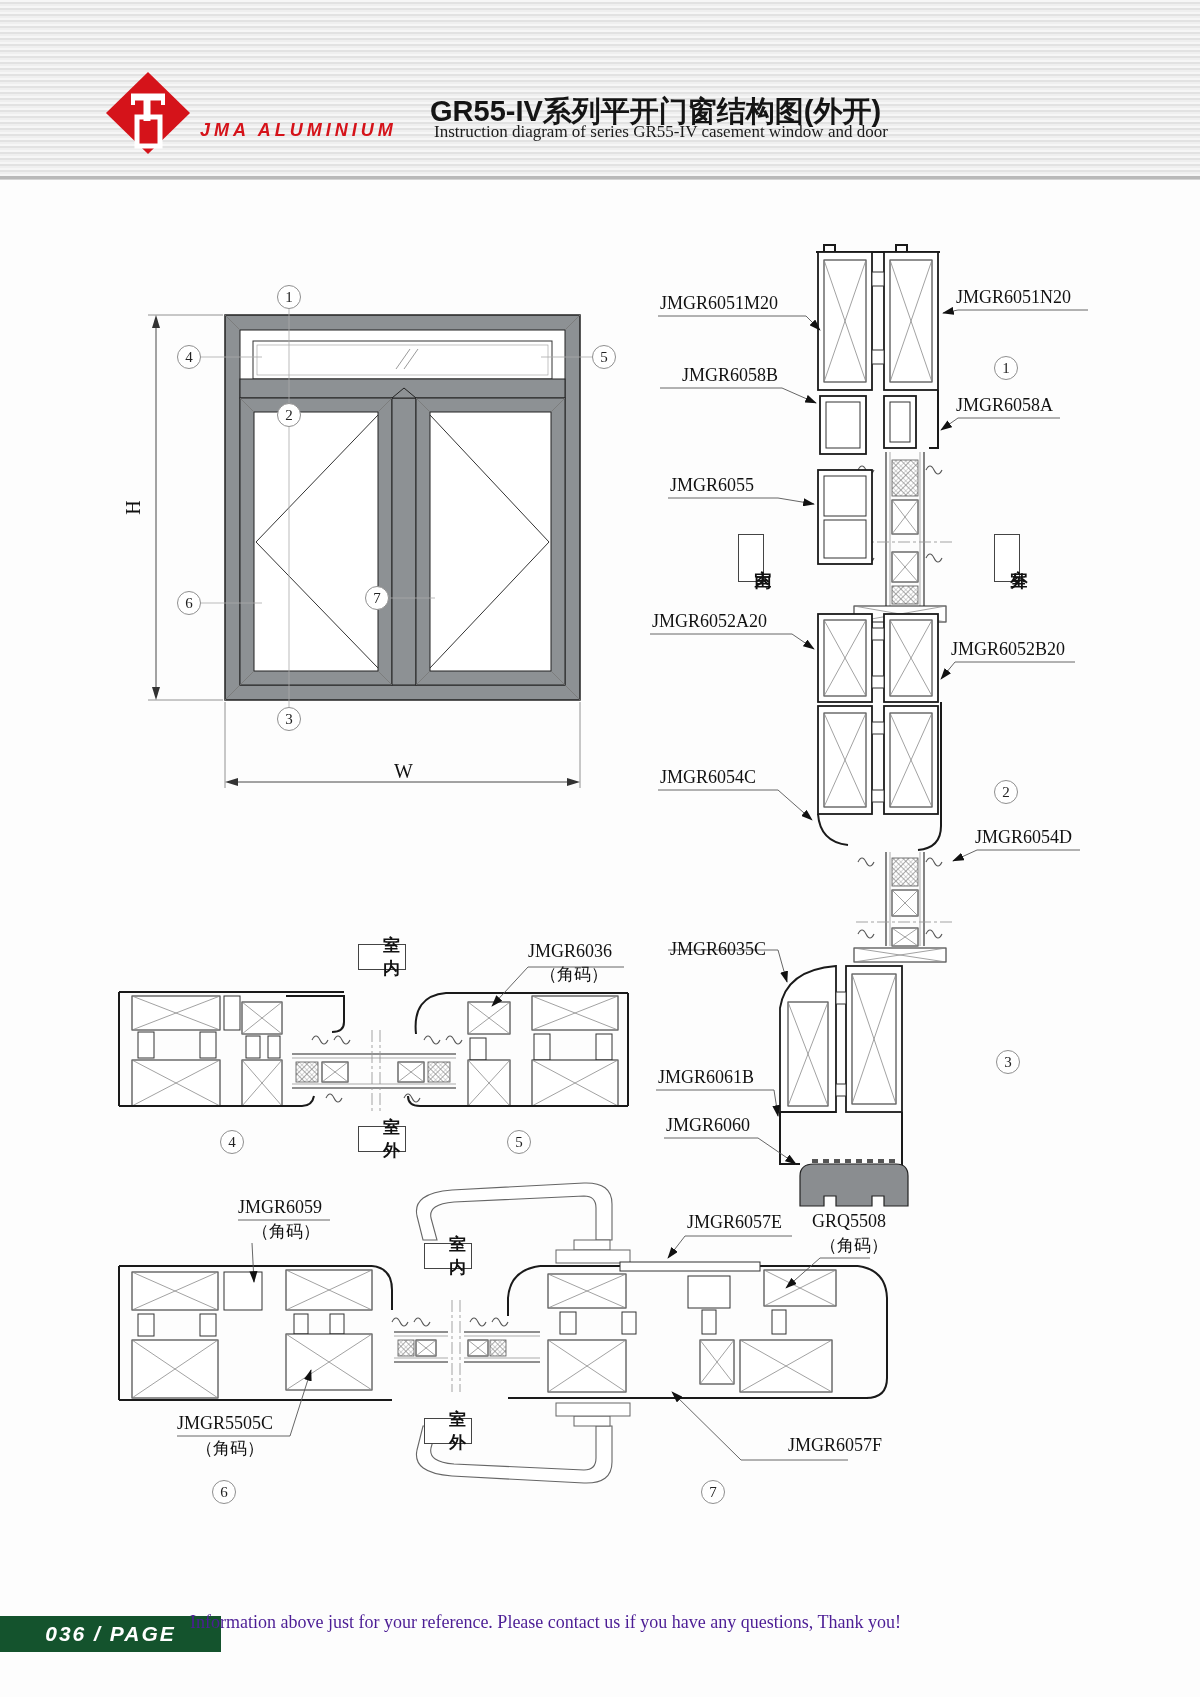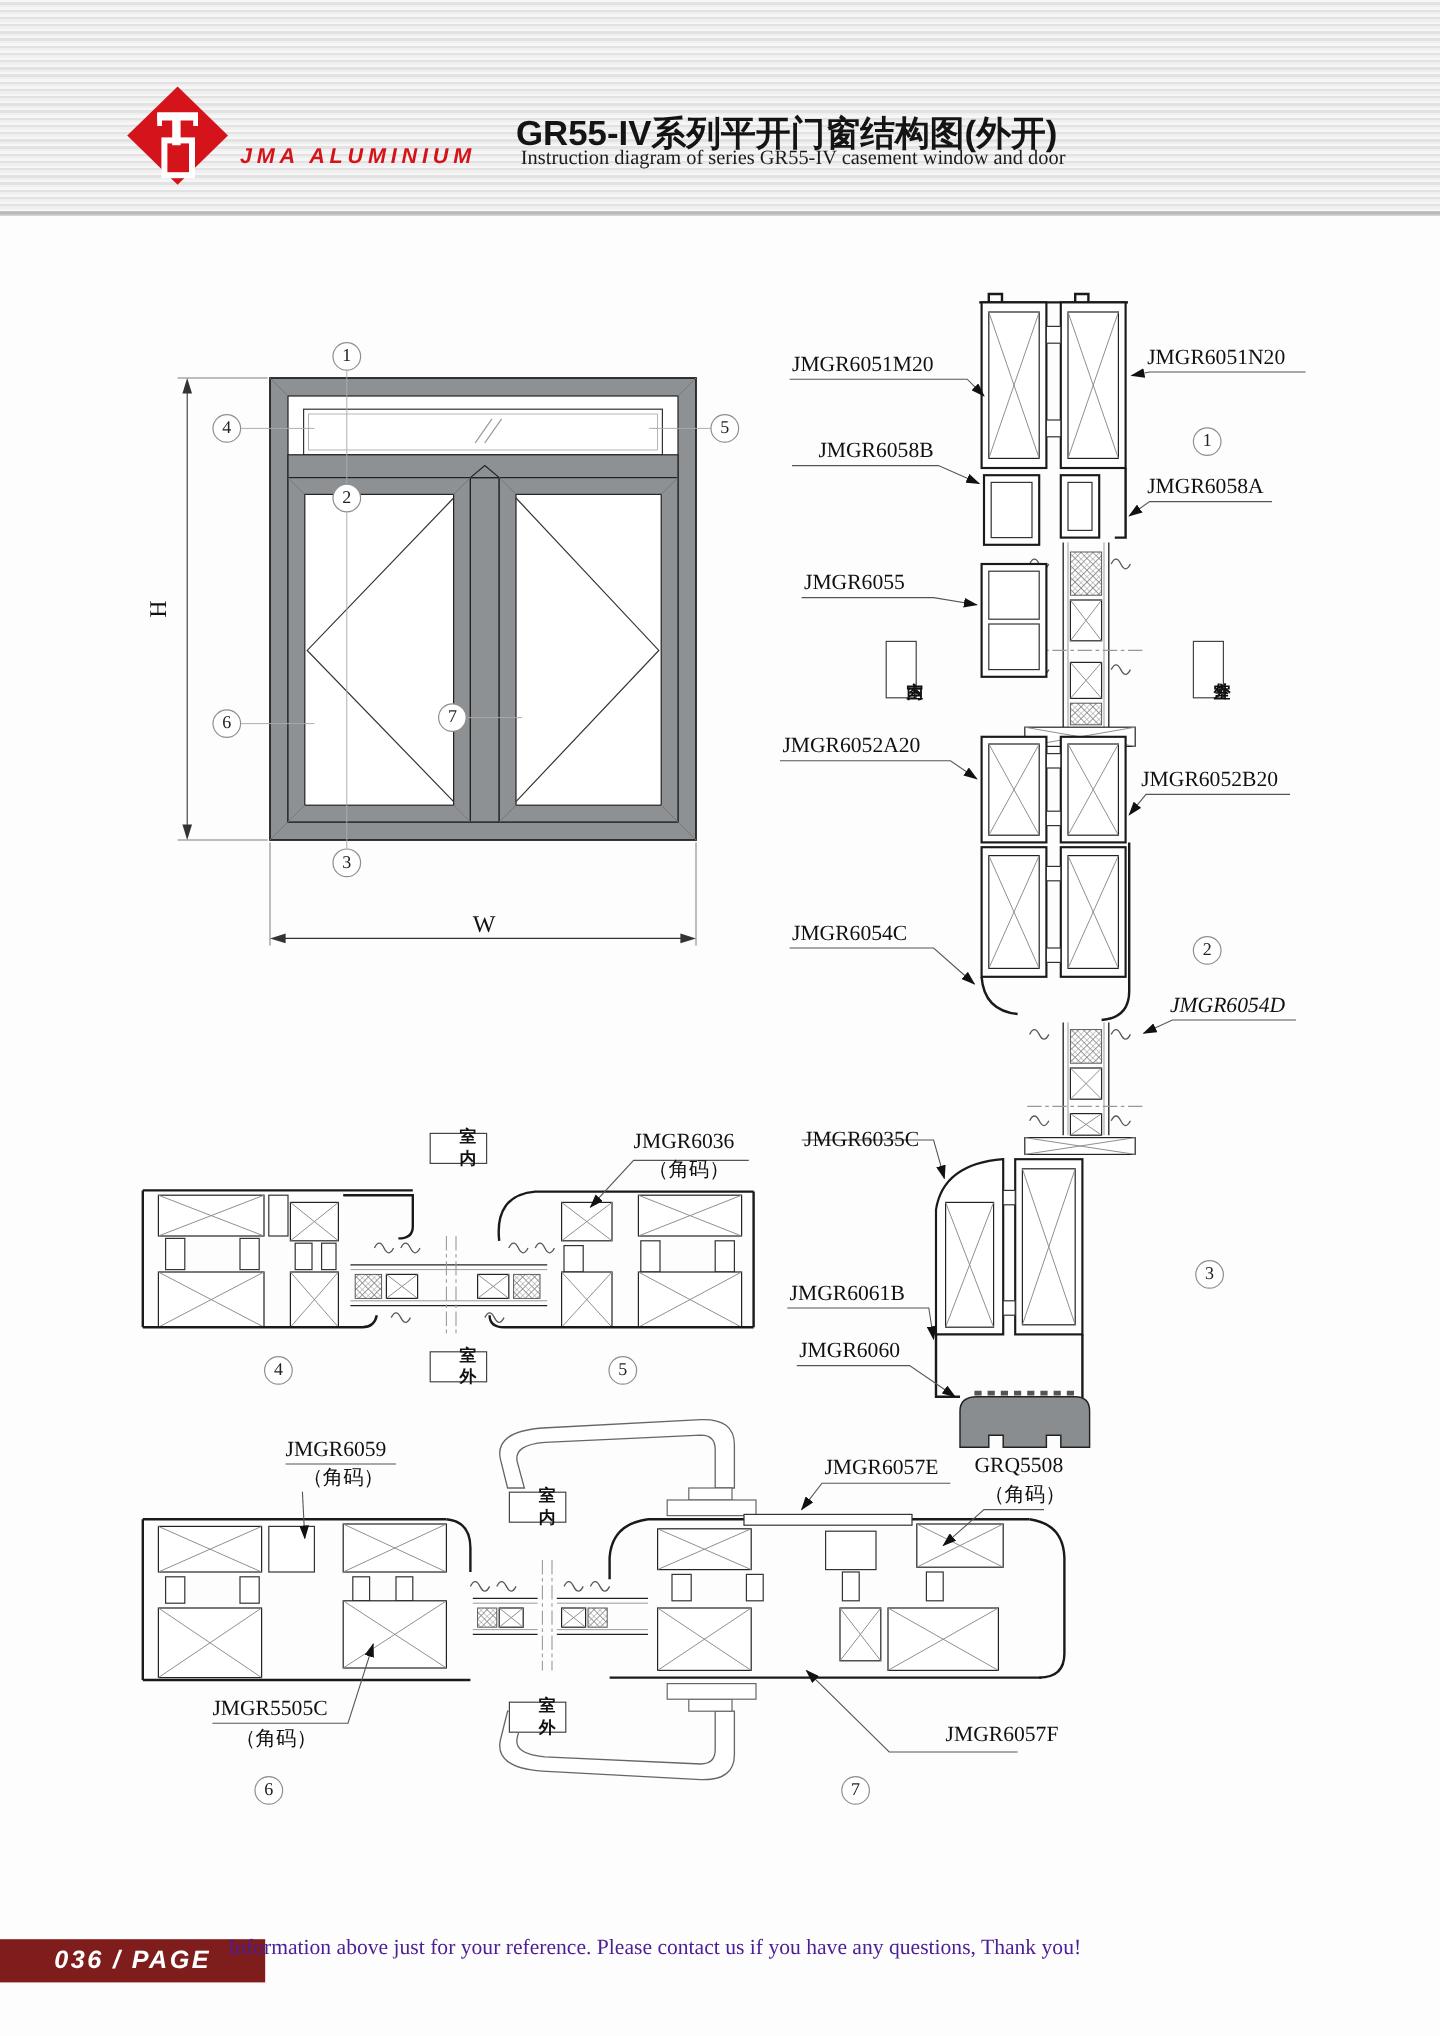--- a/index.html
+++ b/index.html
@@ -21,28 +21,28 @@
             font-family:Liberation Serif, serif;white-space:nowrap;}
 
   
   .lbl{position:absolute;font-family:"Liberation Serif",serif;font-size:18px;color:#111;
        white-space:nowrap;line-height:1;}
   .sub{font-size:17px;}
   .co{position:absolute;width:24px;height:24px;border:1.4px solid #8f8f8f;border-radius:50%;
       background:#fff;color:#222;font-family:"Liberation Serif",serif;font-size:15px;
       display:flex;align-items:center;justify-content:center;box-sizing:border-box;}
   .env{position:absolute;border:1.4px solid #444;background:#fff;color:#111;
-       font-size:14px;font-weight:600;display:flex;align-items:center;justify-content:center;
+       font-size:17px;font-weight:600;display:flex;align-items:center;justify-content:center;
        box-sizing:border-box;padding-left:24px;}
   .env.h{width:48px;height:26px;letter-spacing:2px;}
   .env.v{width:26px;height:48px;writing-mode:vertical-rl;text-orientation:upright;letter-spacing:1px;}
   .dim{position:absolute;font-family:"Liberation Serif",serif;font-size:20px;color:#111;}
 
   
-  .pagebox{position:absolute;left:0;top:1616px;width:221px;height:36px;background:#7f1d1d;
+  .pagebox{position:absolute;left:0;top:1616px;width:221px;height:36px;background:#14532d;
            color:#fff;display:flex;align-items:center;justify-content:center;
            font-size:21px;font-weight:bold;font-style:italic;letter-spacing:2px;}
   .note-cn{position:absolute;left:190px;top:1586px;font-size:20px;font-weight:600;color:#111;white-space:nowrap;}
   .note-en{position:absolute;left:190px;top:1612px;font-size:18px;color:#4c1d95;
            font-family:"Liberation Serif",serif;white-space:nowrap;}
 
   svg.cad{position:absolute;left:0;top:0;}
   svg.cad .xb rect{fill:#fff;stroke:#222;stroke-width:1;}
   svg.cad .xb path{stroke:#8a8a8a;stroke-width:0.8;fill:none;}
   svg.cad .outer{fill:#fff;stroke:#1a1a1a;stroke-width:1.8;}
@@ -422,21 +422,21 @@
   <div class="lbl" style="left:670px;top:476px;">JMGR6055</div>
   <div class="lbl" style="left:652px;top:612px;">JMGR6052A20</div>
   <div class="lbl" style="left:660px;top:768px;">JMGR6054C</div>
   <div class="lbl" style="left:670px;top:928px;margin-top:12px;">JMGR6035C</div>
   <div class="lbl" style="left:658px;top:1068px;">JMGR6061B</div>
   <div class="lbl" style="left:666px;top:1116px;">JMGR6060</div>
 
   <div class="lbl" style="left:956px;top:288px;">JMGR6051N20</div>
   <div class="lbl" style="left:956px;top:396px;">JMGR6058A</div>
   <div class="lbl" style="left:951px;top:640px;">JMGR6052B20</div>
-  <div class="lbl" style="left:975px;top:828px;font-style:italic;">JMGR6054D</div>
+  <div class="lbl" style="left:975px;top:828px;">JMGR6054D</div>
 
   <div class="env v" style="left:738px;top:534px;">室内</div>
   <div class="env v" style="left:994px;top:534px;">室外</div>
   <div class="co" style="left:994px;top:356px;">1</div>
   <div class="co" style="left:994px;top:780px;">2</div>
   <div class="co" style="left:996px;top:1050px;">3</div>
 
   <div class="lbl" style="left:528px;top:942px;">JMGR6036</div>
   <div class="lbl sub" style="left:540px;top:966px;">（角码）</div>
   <div class="env h" style="left:358px;top:944px;">室内</div>

